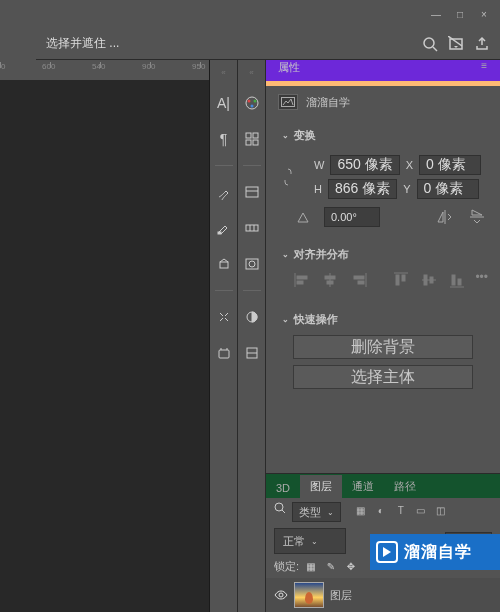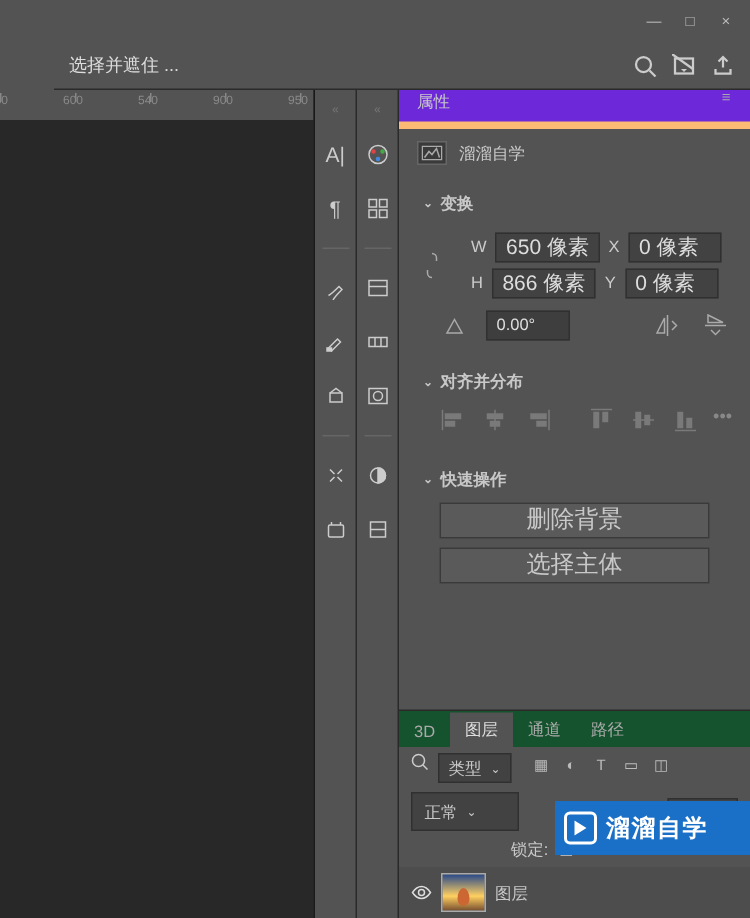--- a/index.html
+++ b/index.html
@@ -52,21 +52,21 @@
   .ltabs .lt { padding:4px 10px 4px 10px; font-size:11px; color:#aaa; }
   .ltabs .lt.active { background:#535353; color:#ddd; }
   .lfilter { display:flex; align-items:flex-start; gap:6px; padding:4px 8px; }
   .lfilter .sel { background:#424242; border:1px solid #303030; height:20px; padding:0 6px; display:flex; align-items:center; gap:6px; font-size:11px;}
   .lfilter .ficons { display:flex; gap:4px; margin-left:6px; }
   .lfilter .ficons .fi { width:16px; height:16px; display:flex; align-items:center; justify-content:center; font-size:10px; color:#bbb;}
   .lblend { display:flex; align-items:center; gap:6px; padding:2px 8px; font-size:11px; }
   .lblend .sel { background:#424242; border:1px solid #303030; height:20px; padding:12px 8px; display:flex; align-items:center; gap:6px; flex:0 0 72px;}
   .lblend .op { margin-left:auto; display:flex; align-items:center; gap:4px; }
   .lblend .opval { background:#424242; border:1px solid #303030; height:18px; padding:0 4px; display:flex; align-items:center; }
-  .llock { display:flex; align-items:center; gap:4px; padding:2px 8px; font-size:11px;justify-content:center; }
+  .llock { display:flex; align-items:center; gap:4px; padding:2px 8px; font-size:11px; }
   .llock .li { width:16px; height:16px; display:flex; align-items:center; justify-content:center; font-size:10px; color:#ccc;}
   .layerrow { display:flex; align-items:center; gap:6px; padding:4px 8px; background:#4d4d4d; margin-top:2px; }
   .eye { width:14px; height:14px; }
   .lthumb { width:30px; height:26px; border:1px solid #aaa; background:linear-gradient(#2a4a8a,#ffd060 60%,#7a5030); display:flex; align-items:flex-end; justify-content:center;}
   .balloon { width:8px; height:12px; background:#cc6633; border-radius:50% 50% 50% 50% / 60% 60% 40% 40%; margin-bottom:3px;}
 
   
   .watermark { position:absolute; right:0; bottom:42px; width:130px; height:36px; background:#1a6fc7; display:flex; align-items:center; gap:6px; padding:0 6px; z-index:60; }
   .watermark .play { width:22px; height:22px; border:2px solid #fff; border-radius:4px; display:flex; align-items:center; justify-content:center;}
   .watermark .play:before { content:""; border-left:8px solid #fff; border-top:5px solid transparent; border-bottom:5px solid transparent;}

